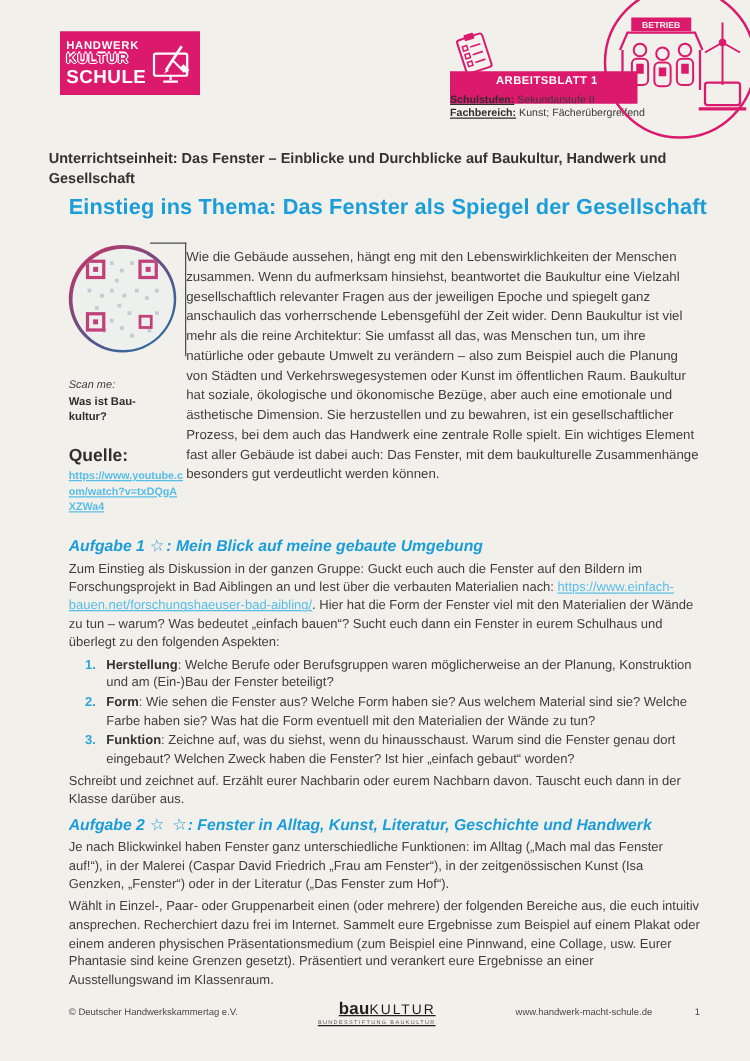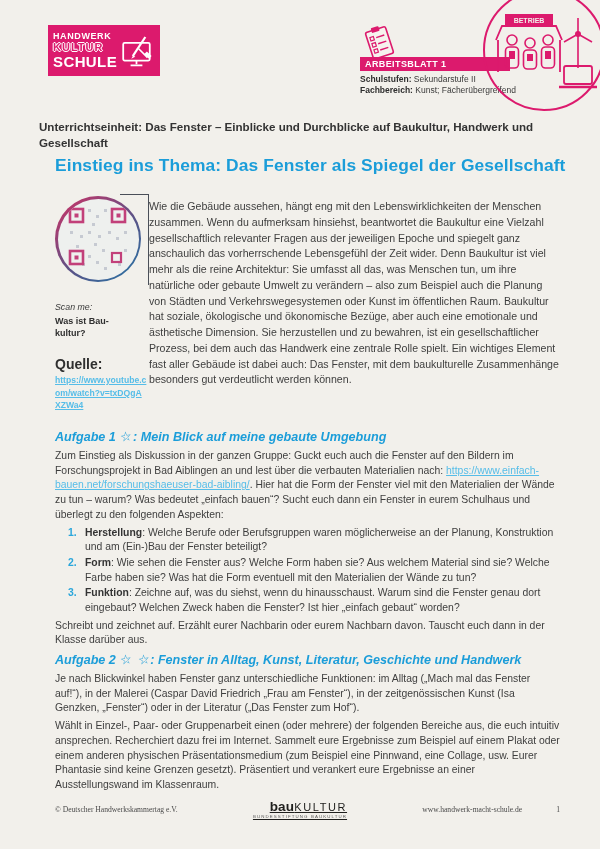--- a/index.html
+++ b/index.html
@@ -15,25 +15,25 @@
   }
   .logo-text{line-height:1;color:#fff;flex:0 0 auto;}
   .logo-l1{font-size:9px;font-weight:bold;letter-spacing:.6px;}
   .logo-l2{font-size:11px;font-weight:bold;letter-spacing:1px;color:#dc1a6d;
     text-shadow:-1px 0 #fff,1px 0 #fff,0 -1px #fff,0 1px #fff;margin:1px 0;}
   .logo-l3{font-size:15px;font-weight:bold;letter-spacing:.4px;}
   .logo-icon{flex:1 1 auto;height:46px;}
   
   .clipboard{position:absolute;left:358px;top:24px;width:42px;height:38px;}
   .ab-banner{
-    position:absolute;left:360px;top:57px;width:150px;height:14px;background:#dc1a6d;
-    color:#fff;font-size:9px;font-weight:bold;letter-spacing:.4px;line-height:14px;padding-left:5px;box-sizing:border-box;
+    position:absolute;left:360px;top:57px;width:150px;height:26px;background:#dc1a6d;
+    color:#fff;font-size:9px;font-weight:bold;letter-spacing:.4px;line-height:14px;padding-left:5px;box-sizing:border-box;text-align:center;
   }
   .ab-meta{position:absolute;left:360px;top:74px;font-size:8.5px;line-height:11px;color:#3a3a3a;}
-  .ab-meta b{color:#2e2e2e;}
+  .ab-meta b{color:#2e2e2e;text-decoration:underline;}
   
   .circle-illu{position:absolute;left:478px;top:0;width:122px;height:118px;}
   
   .kicker{position:absolute;left:39px;top:119px;width:502px;font-size:11.6px;font-weight:bold;line-height:15.5px;color:#333;}
   .main-title{position:absolute;left:55px;top:155px;width:520px;font-size:17.4px;font-weight:bold;color:#1b9dd9;letter-spacing:.1px;}
   
   .sidebar{position:absolute;left:55px;top:196px;width:92px;}
   .qr-bracket{position:absolute;left:65px;top:-2px;width:28px;height:90px;border-top:1px solid #4a4f58;border-right:1px solid #4a4f58;}
   .qr-ring{position:relative;width:86px;height:86px;border-radius:50%;
     background:linear-gradient(140deg,#b23a6e 15%,#5b5286 55%,#2e6ea0 90%);padding:2.5px;box-sizing:border-box;}
@@ -54,21 +54,21 @@
   .task p{margin:0 0 3px 0;font-size:10.4px;line-height:14.7px;color:#3e3e3e;}
   .inline-link{color:#56bde8;text-decoration:underline;}
   .num-list{margin:2px 0 3px 0;}
   .num-item{display:flex;margin:0 0 1px 13px;font-size:10.4px;line-height:14.7px;}
   .num{flex:0 0 17px;color:#2aa6db;font-weight:bold;}
   .num-body{flex:1;}
   .num-body b{color:#343434;}
   .outro{margin-top:4px;}
   
   .footer{position:absolute;left:55px;right:40px;top:800px;display:flex;align-items:center;justify-content:space-between;}
-  .f-copy,.f-site,.f-page{font-size:7.6px;color:#4a4a4a;font-family:Liberation Serif, serif;}
+  .f-copy,.f-site,.f-page{font-size:7.6px;color:#4a4a4a;}
   .f-logo{text-align:right;line-height:1;color:#1f1f1d;text-decoration:underline;}
   .f-logo-main{font-size:13.5px;}
   .f-bau{font-weight:bold;letter-spacing:.2px;}
   .f-kultur{font-size:11px;letter-spacing:1.6px;}
   .f-sub{font-size:4.4px;letter-spacing:1.1px;color:#5a5a5a;margin-top:1.5px;}
   .f-right{display:flex;gap:34px;align-items:center;}
 </style>
 </head>
 <body>
 

